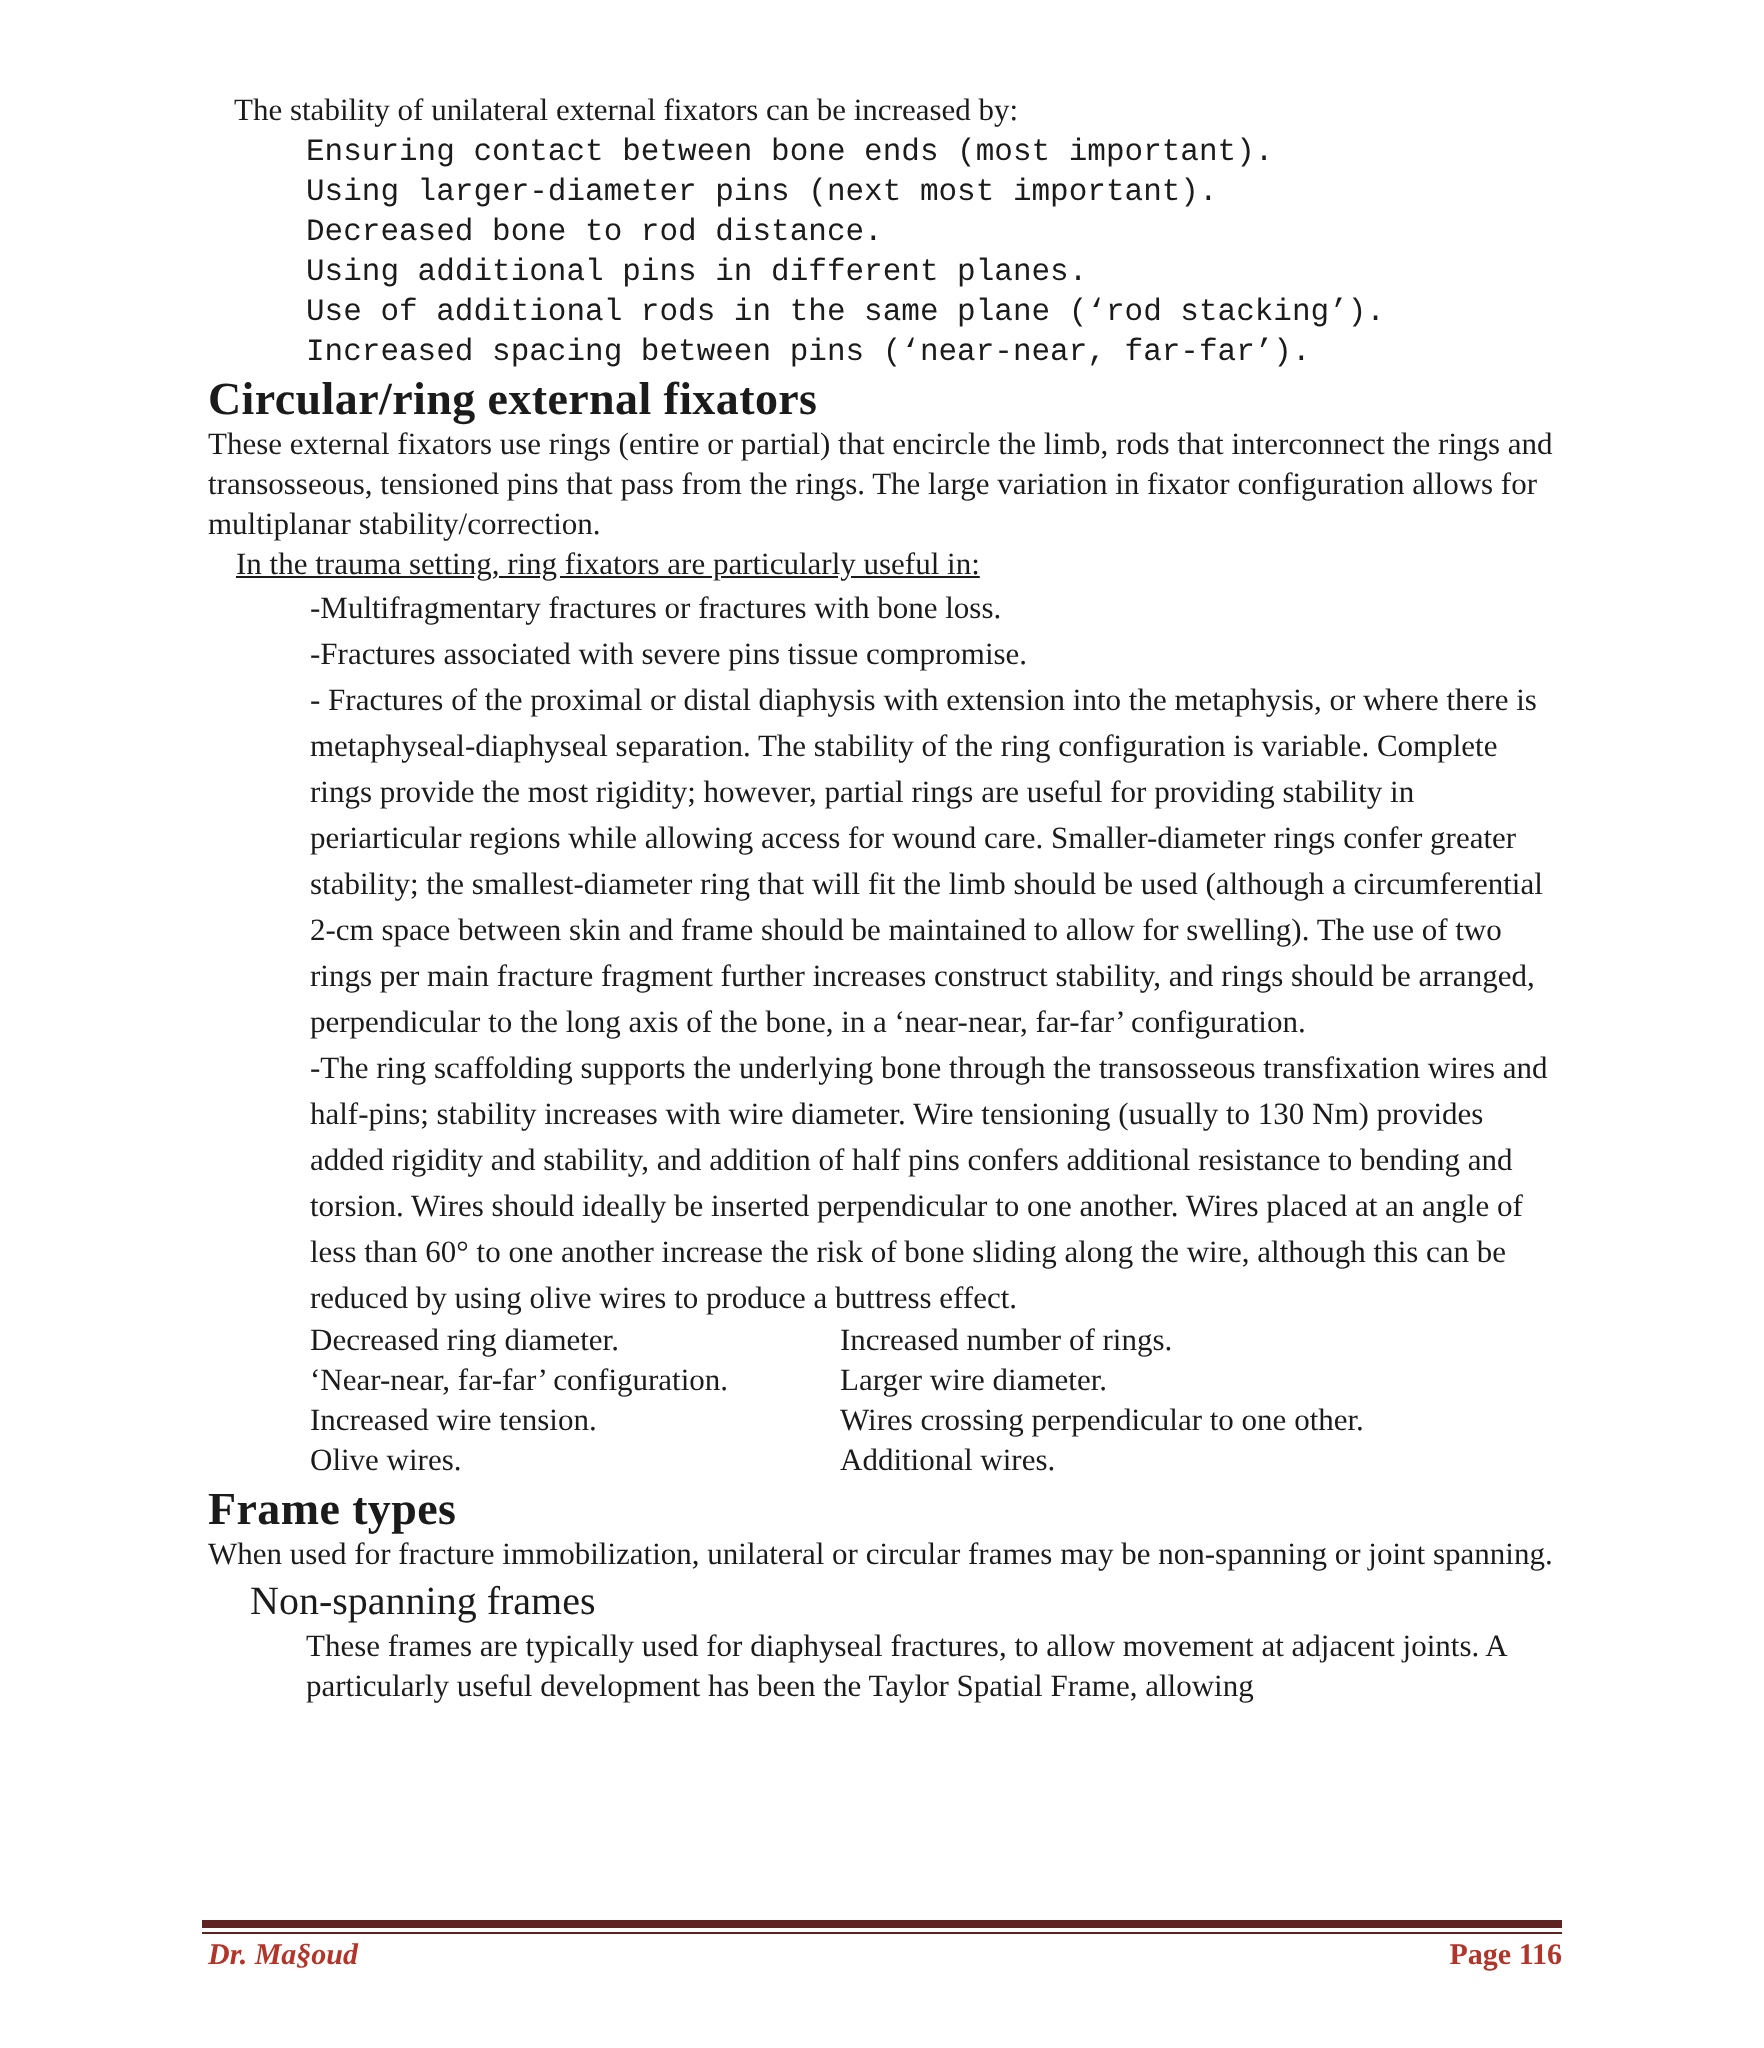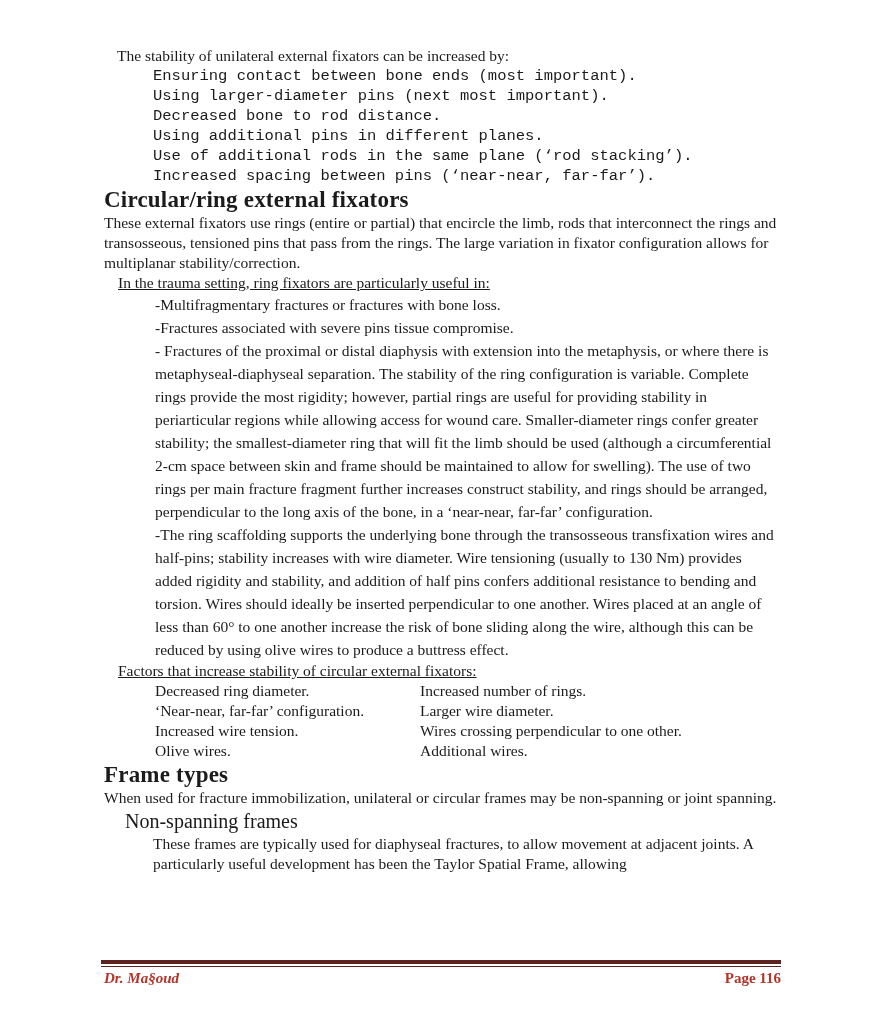--- a/index.html
+++ b/index.html
@@ -87,21 +87,20 @@
 
   <div class="underline-heading">In the trauma setting, ring fixators are particularly useful in:</div>
 
   <ul class="indent-list">
     <li>-Multifragmentary fractures or fractures with bone loss.</li>
     <li>-Fractures associated with severe pins tissue compromise.</li>
     <li>- Fractures of the proximal or distal diaphysis with extension into the metaphysis, or where there is  metaphyseal-diaphyseal separation. The stability of the ring configuration is variable. Complete rings provide the most rigidity; however, partial rings are useful for providing stability in periarticular regions while allowing access for wound care. Smaller-diameter rings confer greater stability; the smallest-diameter ring that will fit the limb should be used (although a circumferential 2-cm space between skin and frame should be maintained to allow for swelling). The use of two rings per main fracture fragment further increases construct stability, and rings should be arranged, perpendicular to the long axis of the bone, in a ‘near-near, far-far’ configuration.</li>
     <li>-The ring scaffolding supports the underlying bone through the transosseous transfixation wires and half-pins; stability increases with wire diameter. Wire tensioning (usually to 130 Nm) provides added rigidity and stability, and addition of half pins confers additional resistance to bending and torsion. Wires should ideally be inserted perpendicular to one another. Wires placed at an angle of less than 60° to one another increase the risk of bone sliding along the wire, although this can be reduced by using olive wires to produce a buttress effect.</li>
   </ul>
 
-  <div class="underline-heading">Factors that increase stability of circular external fixators:</div>
 
   <div class="factors-grid">
     <div class="left-col">Decreased ring diameter.</div>
     <div class="right-col">Increased number of rings.</div>
     <div class="left-col">‘Near-near, far-far’ configuration.</div>
     <div class="right-col">Larger wire diameter.</div>
     <div class="left-col">Increased wire tension.</div>
     <div class="right-col">Wires crossing perpendicular to one other.</div>
     <div class="left-col">Olive wires.</div>
     <div class="right-col">Additional wires.</div>

